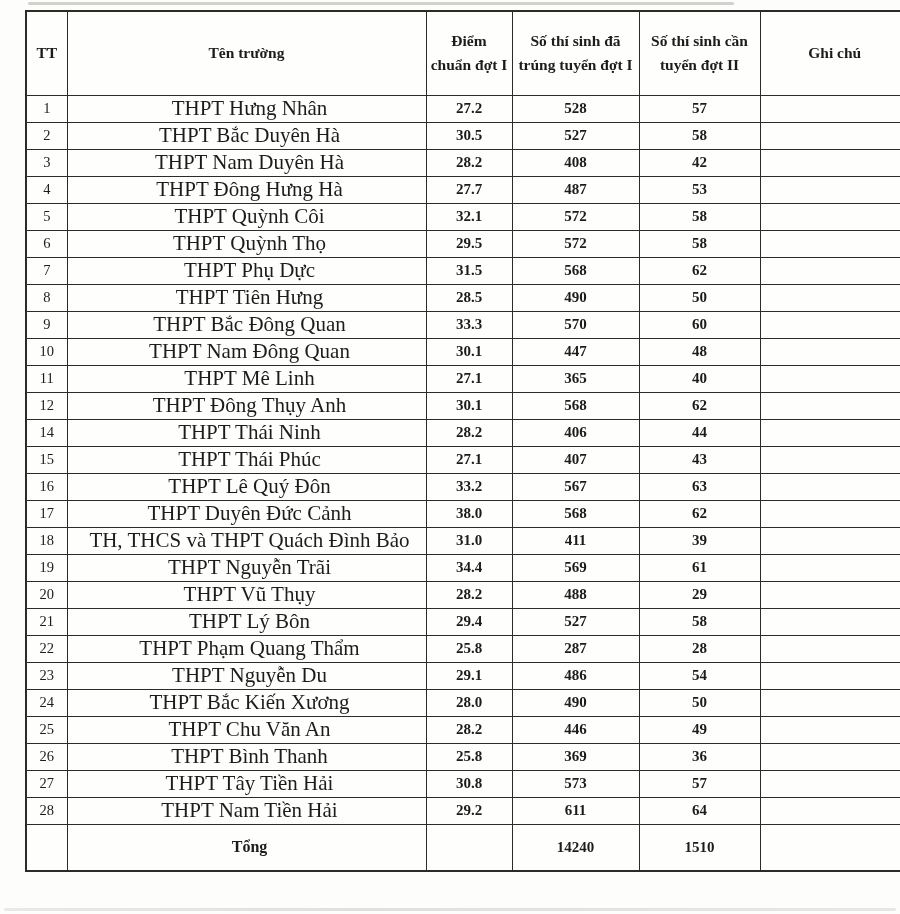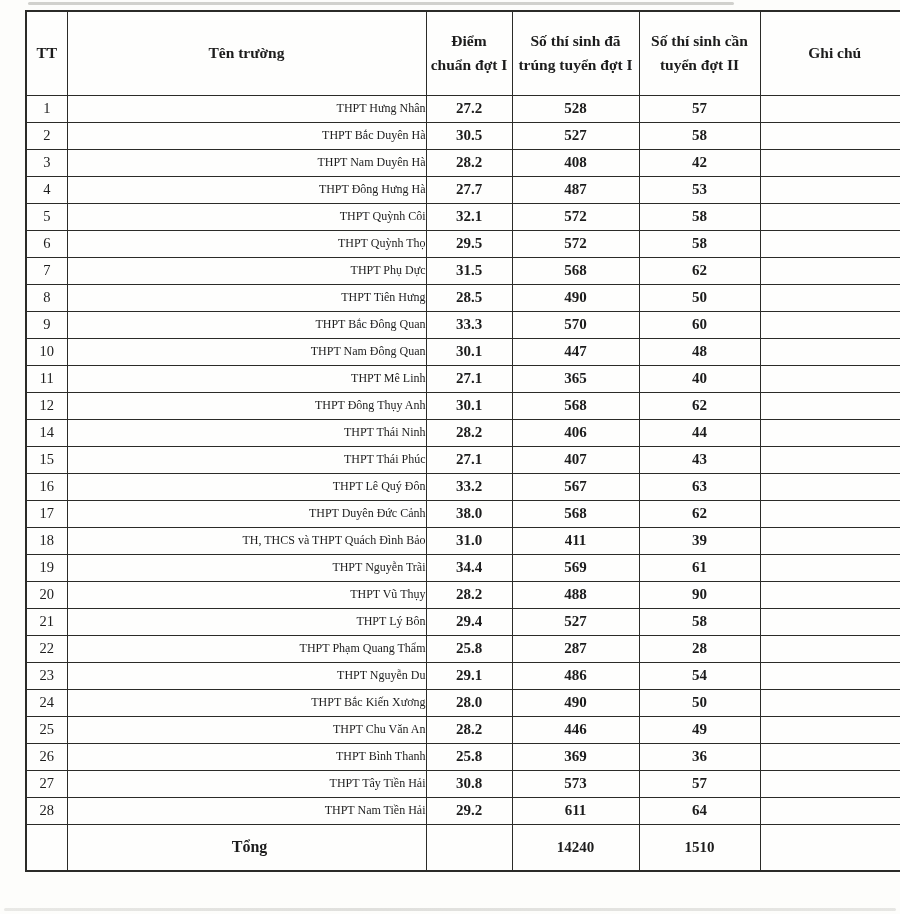--- a/index.html
+++ b/index.html
@@ -50,22 +50,22 @@
     white-space: normal;
     padding: 2px 4px;
   }
   tbody tr { height: 27px; }
   td.cell-tt {
     text-align: center;
     font-size: 14.5px;
     vertical-align: middle;
   }
   td.cell-school {
-    text-align: right;
-    font-size: 12px;
+    text-align: center;
+    font-size: 21px;
     padding-left: 6px;
     vertical-align: middle;
   }
   td.cell-num {
     text-align: center;
     font-weight: bold;
     font-size: 15px;
     vertical-align: middle;
   }
   td.cell-note { vertical-align: middle; }
@@ -245,21 +245,21 @@
         <td class="cell-num">34.4</td>
         <td class="cell-num">569</td>
         <td class="cell-num">61</td>
         <td class="cell-note"></td>
       </tr>
       <tr>
         <td class="cell-tt">20</td>
         <td class="cell-school">THPT Vũ Thụy</td>
         <td class="cell-num">28.2</td>
         <td class="cell-num">488</td>
-        <td class="cell-num">90</td>
+        <td class="cell-num">29</td>
         <td class="cell-note"></td>
       </tr>
       <tr>
         <td class="cell-tt">21</td>
         <td class="cell-school">THPT Lý Bôn</td>
         <td class="cell-num">29.4</td>
         <td class="cell-num">527</td>
         <td class="cell-num">58</td>
         <td class="cell-note"></td>
       </tr>

